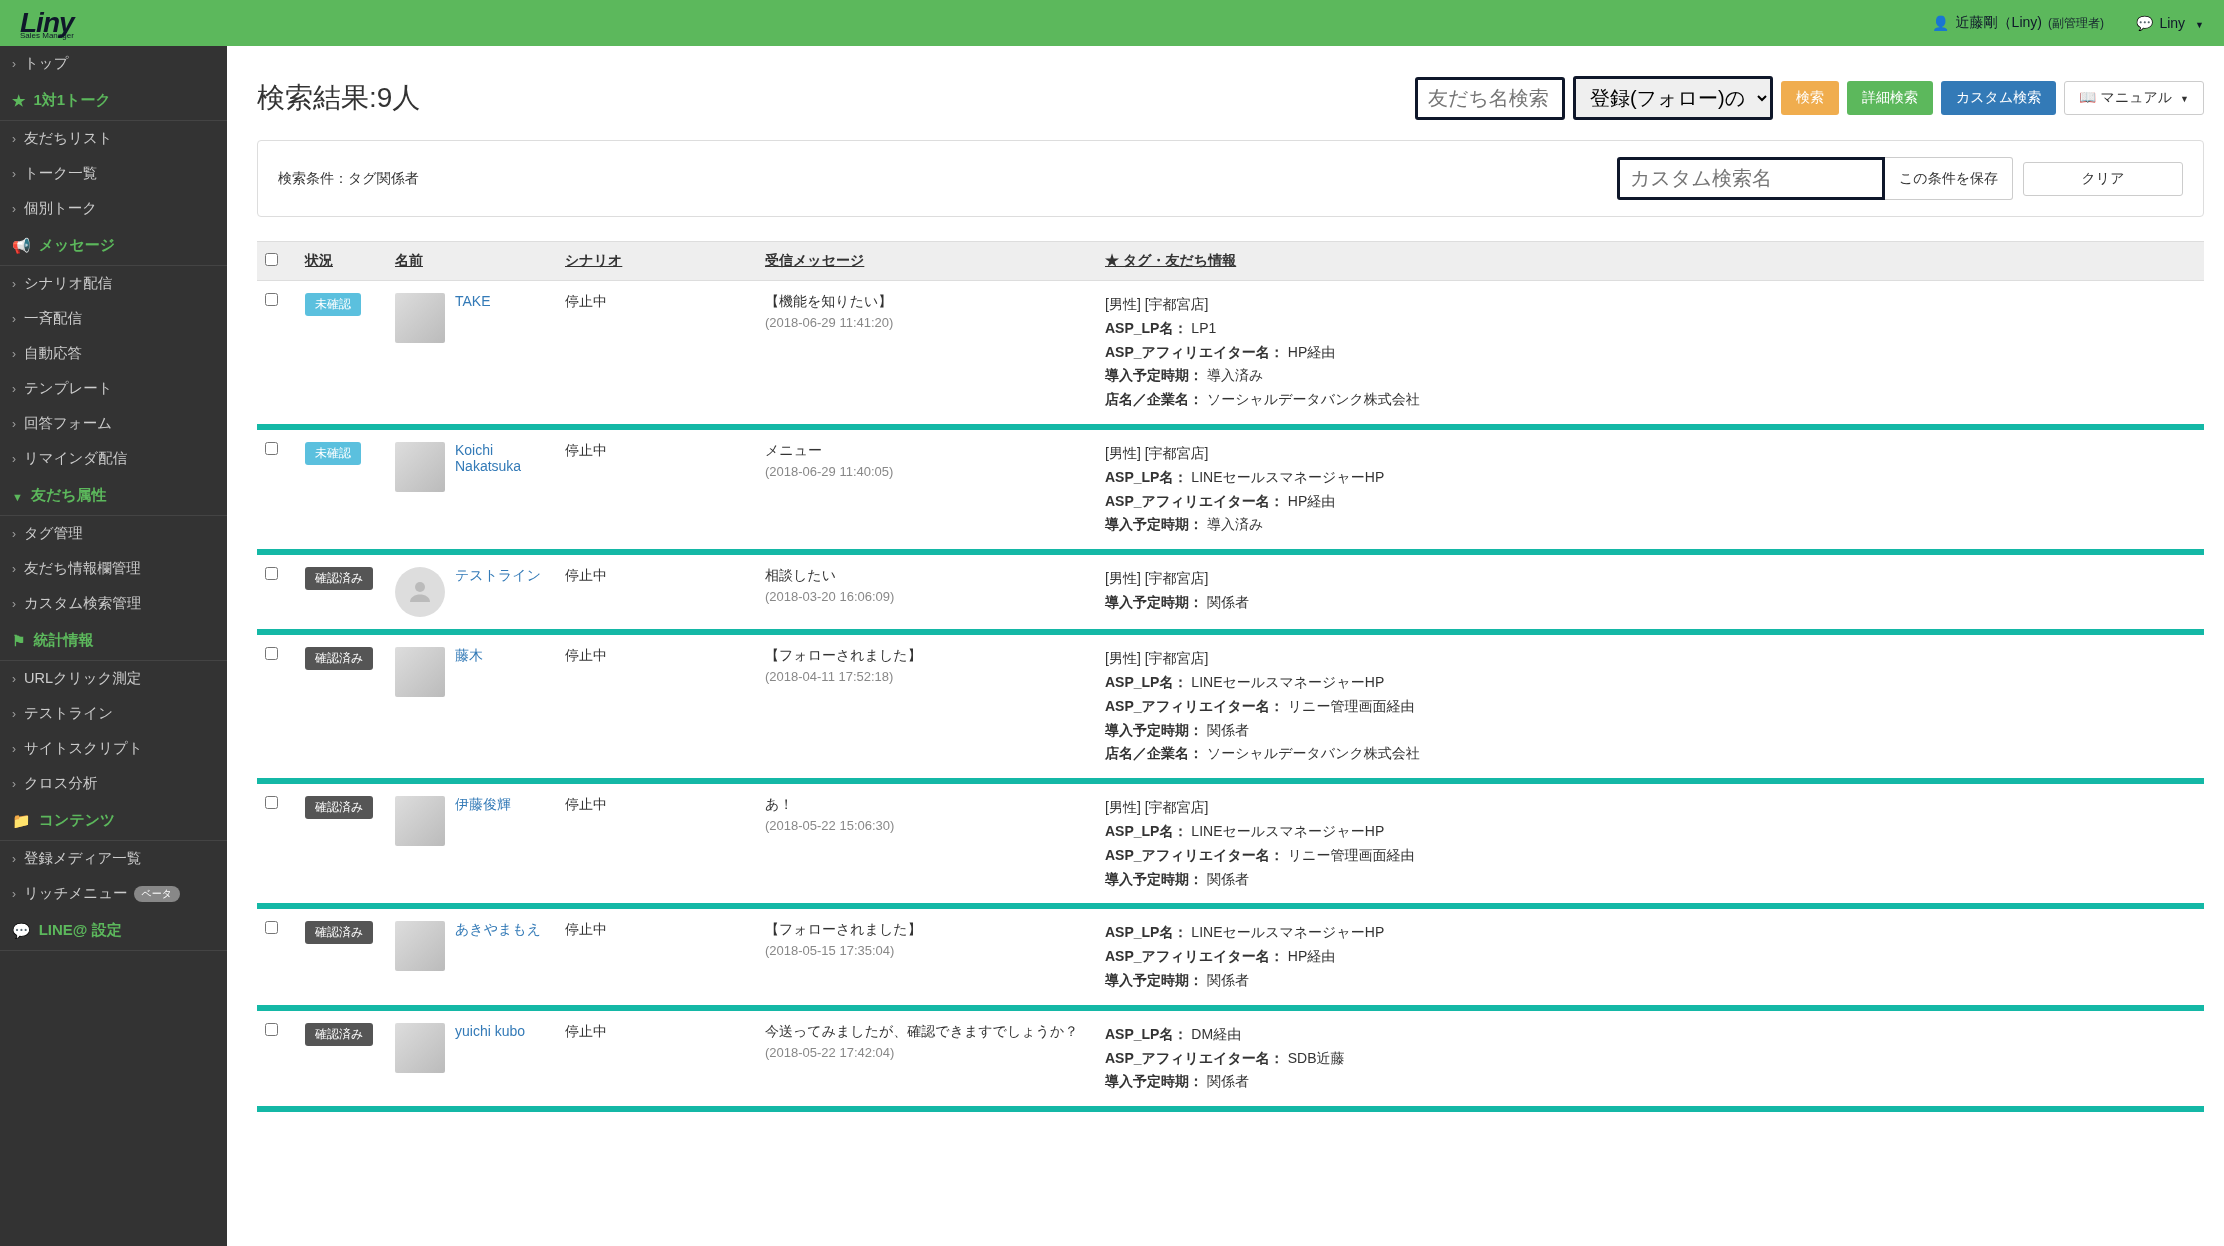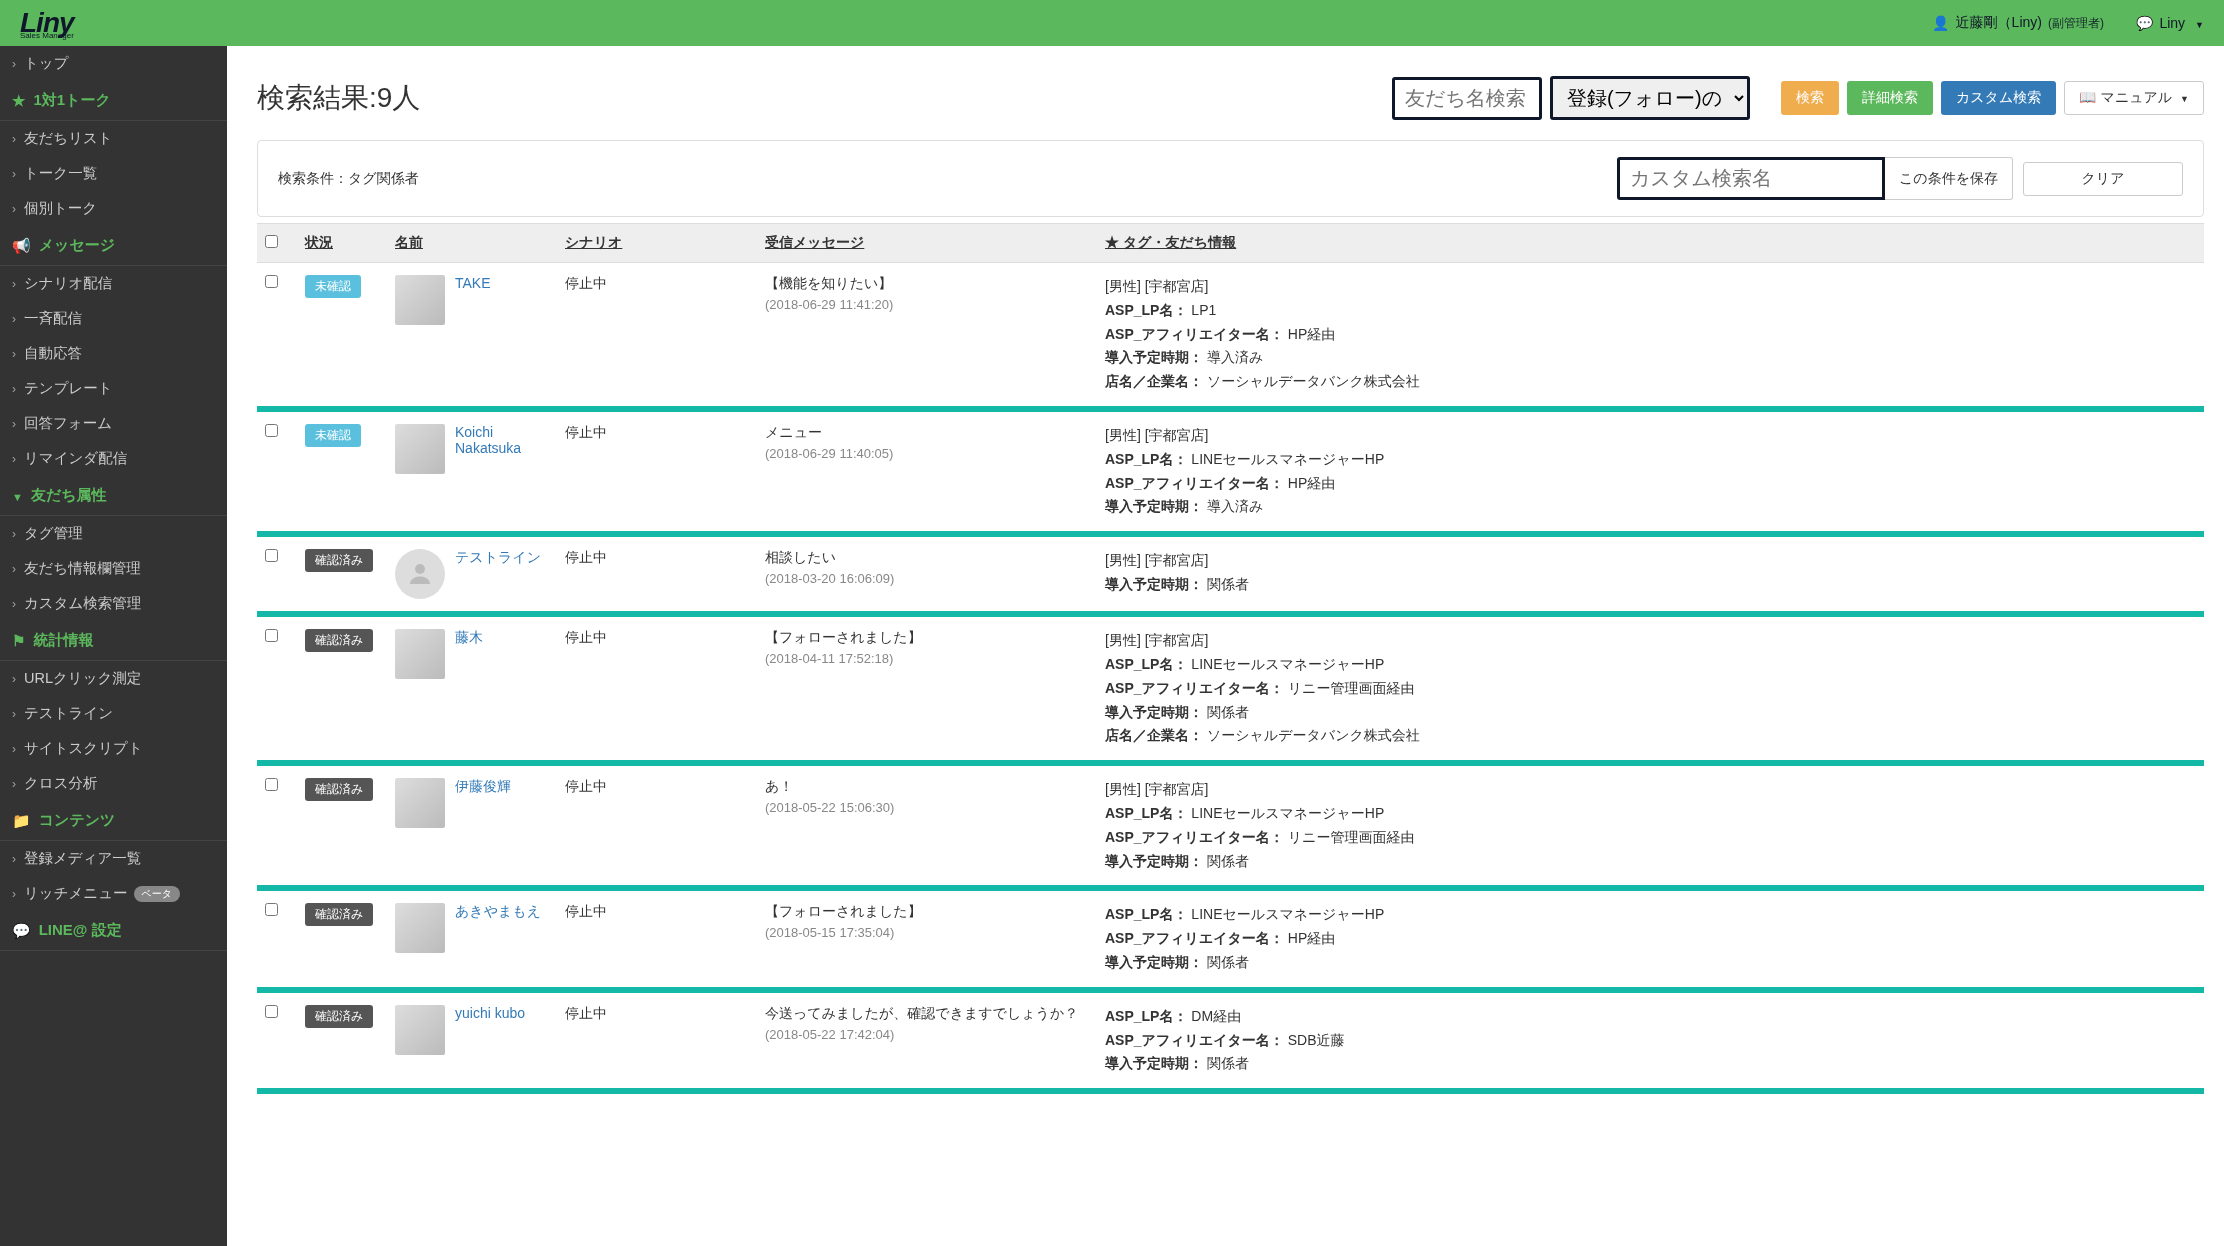--- a/index.html
+++ b/index.html
@@ -17,25 +17,25 @@
 .side-item .chev { margin-right: 8px; opacity: 0.7; font-size: 12px; }
 .beta { background: #888; color: #fff; font-size: 10px; padding: 1px 8px; border-radius: 8px; margin-left: 6px; }
 .main { flex: 1; padding: 30px 20px 0 30px; background: #fff; overflow: auto; }
 .title-row { display: flex; align-items: center; justify-content: space-between; margin-bottom: 20px; flex-wrap: wrap; gap: 10px; }
 .page-title { font-size: 28px; font-weight: normal; color: #333; }
 .title-actions { display: flex; gap: 8px; align-items: center; }
 input[type=text], select { border: 3px solid #0f172a; border-radius: 3px; padding: 7px 10px; font-size: 20px; }
 .friend-search { width: 150px; }
 .sort-select { width: 200px; }
 .btn { border: 1px solid transparent; border-radius: 3px; padding: 7px 14px; font-size: 14px; cursor: pointer; color: #fff; }
-.btn-orange { background: #f0ad4e; margin-left: 23px; }
+.btn-orange { background: #f0ad4e; }
 .btn-green { background: #5cb85c; }
 .btn-blue { background: #337ab7; }
 .btn-white { background: #fff; color: #333; border-color: #ccc; }
-.conditions-box { border: 1px solid #ddd; border-radius: 4px; padding: 16px 20px; margin-bottom: 6px; display: flex; align-items: center; justify-content: space-between; gap: 44px; }
+.conditions-box { border: 1px solid #ddd; border-radius: 4px; padding: 16px 20px; margin-bottom: 24px; display: flex; align-items: center; justify-content: space-between; gap: 44px; }
 .conditions-right { display: flex; gap: 10px; align-items: center; }
 .custom-name { width: 268px; }
 .btn-wide { width: 160px; text-align: center; }
 .table { width: 100%; border-collapse: collapse; }
 .table thead th { background: #eee; border-top: 1px solid #ddd; border-bottom: 1px solid #ddd; padding: 10px 8px; text-align: left; font-weight: bold; font-size: 14px; text-decoration: underline; }
 .table tbody tr { border-bottom: 6px solid #14b8a6; }
 .table tbody td { padding: 12px 8px; vertical-align: top; font-size: 14px; }
 .badge { display: inline-block; padding: 3px 10px; border-radius: 3px; font-size: 12px; color: #fff; }
 .badge-teal { background: #5bc0de; }
 .badge-dark { background: #555; }

